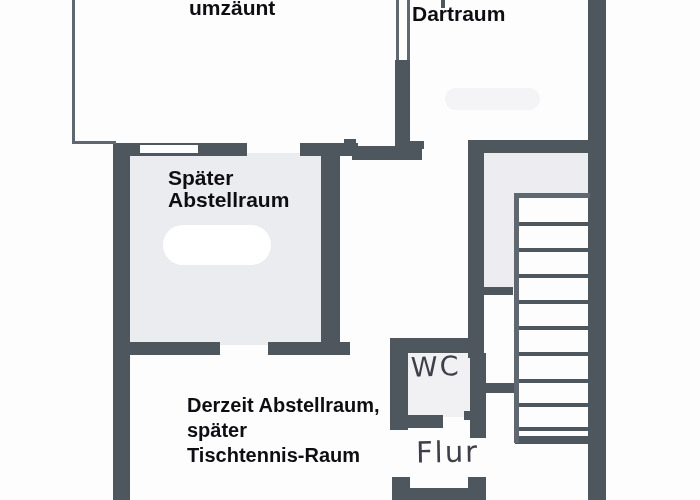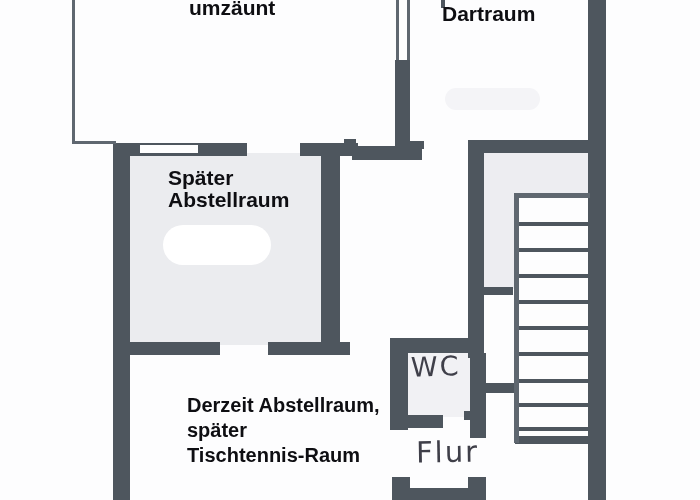--- a/index.html
+++ b/index.html
@@ -79,21 +79,21 @@
       <div class="r wall" style="left: 519px; top: 352px; width: 69px; height: 4px;"></div>
       <div class="r wall" style="left: 519px; top: 379px; width: 69px; height: 4px;"></div>
       <div class="r wall" style="left: 519px; top: 403px; width: 69px; height: 4px;"></div>
       <div class="r wall" style="left: 519px; top: 427px; width: 69px; height: 4px;"></div>
     </div>
   <div>
       <div class="r inset" style="left: 140px; top: 145px; width: 58px; height: 8px; background: rgb(254, 254, 254);"></div>
     </div>
   <div>
     <span class="lbl print" style="left: 189px; top: -3px; font-size: 21px; line-height: 22px;">umzäunt</span>
-    <span class="lbl print" style="left: 442px; top: 3px; font-size: 21px; line-height: 22px;">Dartraum</span>
+    <span class="lbl print" style="left: 412px; top: 3px; font-size: 21px; line-height: 22px;">Dartraum</span>
     <span class="lbl print" style="left: 168px; top: 167px; font-size: 21px; line-height: 22px;">Später
 Abstellraum</span>
     <span class="lbl print" style="left: 179px; top: 393px; font-size: 20px; line-height: 25px; margin-left: 8px;">Derzeit Abstellraum,
 später
 Tischtennis-Raum</span>
     <span class="lbl hand" style="left: 411px; top: 352px; font-size: 27px; line-height: 30px; transform: rotate(-2deg);">WC</span>
     <span class="lbl hand" style="left: 416px; top: 436px; font-size: 29px; line-height: 32px; transform: rotate(-1deg);">Flur</span>
   </div>
 </div>
 

